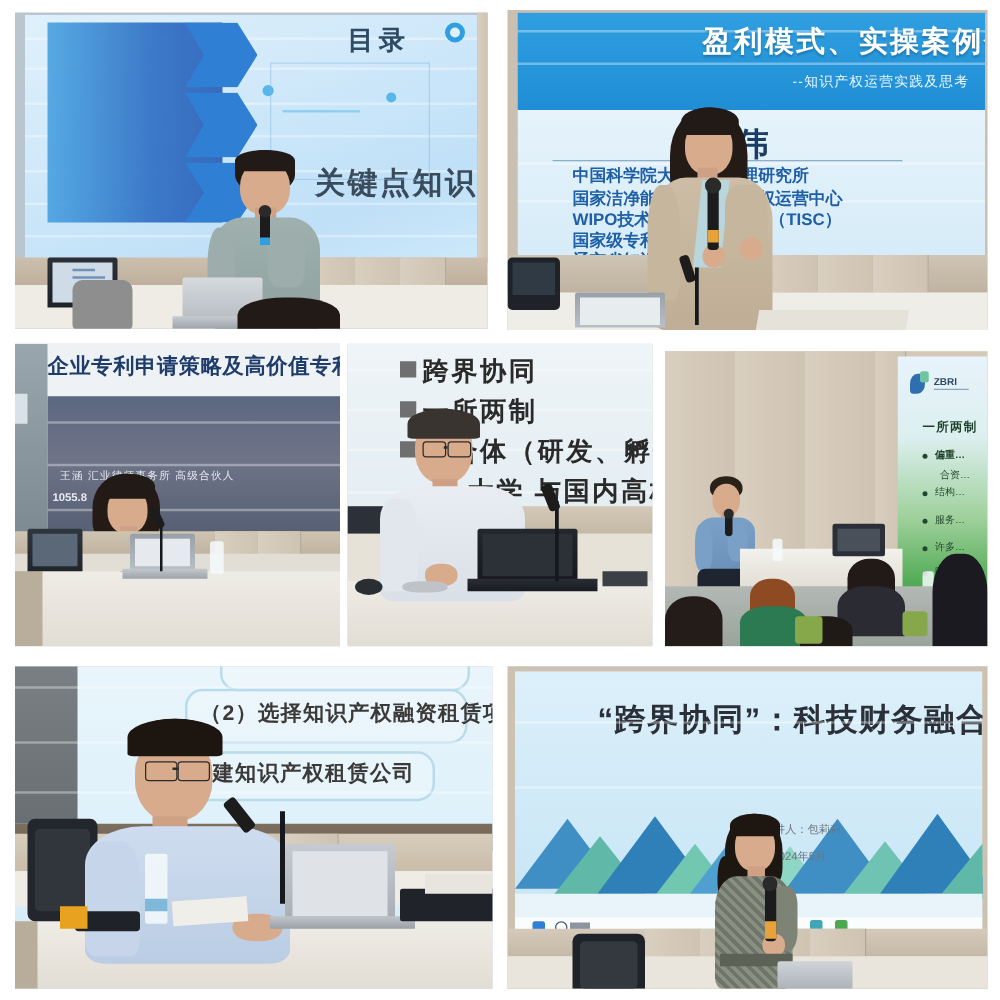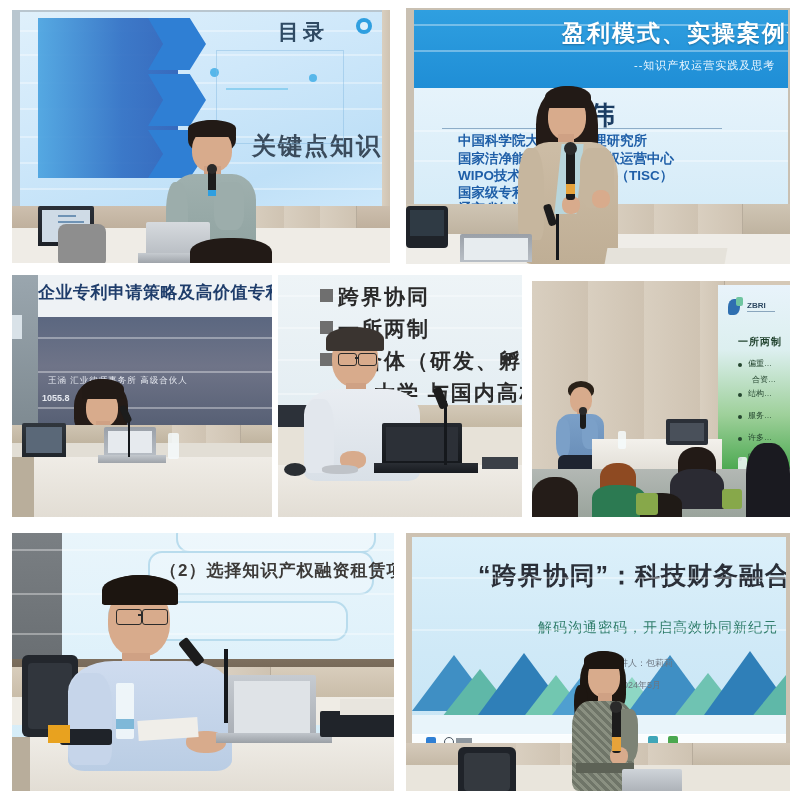--- a/index.html
+++ b/index.html
@@ -401,21 +401,21 @@
         <div style="position:absolute;left:10px;top:14px;width:12px;height:16px;
                     background:#2f6fb0;border-radius:50% 20% 50% 20%;"></div>
         <div style="position:absolute;left:18px;top:12px;width:7px;height:9px;
                     background:#6fc5a0;border-radius:2px;"></div>
         <div style="position:absolute;left:29px;top:16px;font-size:8px;font-weight:800;color:#2f4a63;">ZBRI</div>
         <div style="position:absolute;left:29px;top:26px;width:28px;height:1px;background:#8aa6bd;"></div>
 
         <div class="g-title" style="left:20px;top:50px;font-size:10px;letter-spacing:1px;">一所两制</div>
 
         <div class="g-bullet" style="left:20px;top:78px;"></div>
-        <div class="g-li" style="left:30px;top:73px;font-size:8px;">偏重…</div>
+        <div class="g-li" style="left:30px;top:73px;font-size:8px;font-weight:bold;">偏重…</div>
         <div class="g-li" style="left:34px;top:89px;font-size:8px;">合资…</div>
 
         <div class="g-bullet" style="left:20px;top:108px;"></div>
         <div class="g-li" style="left:30px;top:103px;font-size:8px;">结构…</div>
 
         <div class="g-bullet" style="left:20px;top:130px;"></div>
         <div class="g-li" style="left:30px;top:125px;font-size:8px;">服务…</div>
 
         <div class="g-bullet" style="left:20px;top:152px;"></div>
         <div class="g-li" style="left:30px;top:147px;font-size:8px;">许多…</div>
@@ -472,20 +472,21 @@
       <div class="slide-pale"></div>
 
       <div style="position:absolute;left:0;top:0;width:50px;height:126px;
                   background:linear-gradient(180deg,#7a7f83,#6a6f73);"></div>
 
       <div class="rbox" style="left:164px;top:-12px;width:196px;height:28px;"></div>
       <div class="rbox" style="left:136px;top:18px;width:222px;height:40px;"></div>
       <div class="rbtxt" style="left:148px;top:26px;font-size:17px;letter-spacing:1px;">（2）选择知识产权融资租赁项目</div>
 
       <div class="rbox" style="left:96px;top:68px;width:236px;height:36px;"></div>
+      <div class="rbtxt" style="left:158px;top:74px;font-size:17px;letter-spacing:1px;">建知识产权租赁公司</div>
 
       <div class="scan" style="top:16px"></div>
         <div class="scan" style="top:60px"></div>
       <div class="scan" style="top:100px"></div>
 
       <div style="position:absolute;left:0;top:126px;right:0;height:22px;
                   background:linear-gradient(180deg,#7d6f5e,#6d6052);"></div>
       <div style="position:absolute;left:0;top:134px;right:0;height:30px;
                   background:linear-gradient(180deg,#d8cdbc,#c9bda9);"></div>
       <div class="wallpanel" style="left:170px;top:134px;width:44px;height:30px;"></div>
@@ -550,21 +551,20 @@
         <div class="tri" style="left:110px;top:138px;border-left:34px solid transparent;border-right:34px solid transparent;border-bottom:44px solid #72c7b0;"></div>
         <div class="tri" style="left:140px;top:120px;border-left:44px solid transparent;border-right:44px solid transparent;border-bottom:58px solid #4f9fd0;"></div>
         <div class="tri" style="left:188px;top:140px;border-left:32px solid transparent;border-right:32px solid transparent;border-bottom:42px solid #8ed7c4;"></div>
         <div class="tri" style="left:214px;top:118px;border-left:44px solid transparent;border-right:44px solid transparent;border-bottom:60px solid #3f8fc4;"></div>
         <div class="tri" style="left:260px;top:136px;border-left:36px solid transparent;border-right:36px solid transparent;border-bottom:46px solid #6fc3b2;"></div>
         <div class="tri" style="left:292px;top:114px;border-left:46px solid transparent;border-right:46px solid transparent;border-bottom:64px solid #2f7fb8;"></div>
         <div class="tri" style="left:338px;top:138px;border-left:36px solid transparent;border-right:36px solid transparent;border-bottom:44px solid #5fb8a8;"></div>
         <div style="position:absolute;left:0;right:0;top:178px;height:20px;background:#e8f4fa;"></div>
 
         <div class="t-title" style="left:66px;top:22px;font-size:25px;letter-spacing:1px;">“跨界协同”：科技财务融合沟通术</div>
-        <div class="t-sub" style="left:126px;top:82px;font-size:14px;letter-spacing:1px;">解码沟通密码，开启高效协同新纪元</div>
         <div class="t-meta" style="left:198px;top:120px;font-size:9px;">主讲人：包莉莉</div>
         <div class="t-meta" style="left:206px;top:142px;font-size:9px;">2024年5月</div>
 
         <div class="scan" style="top:40px"></div>
           <div class="scan" style="top:92px"></div>
 
         <div class="taskbar">
           <div class="tb-ic" style="left:14px;top:3px;width:10px;height:8px;background:#2f7fd4;"></div>
           <div style="position:absolute;left:32px;top:3px;width:8px;height:8px;
                       border:1.4px solid #4a5560;border-radius:50%;"></div>

